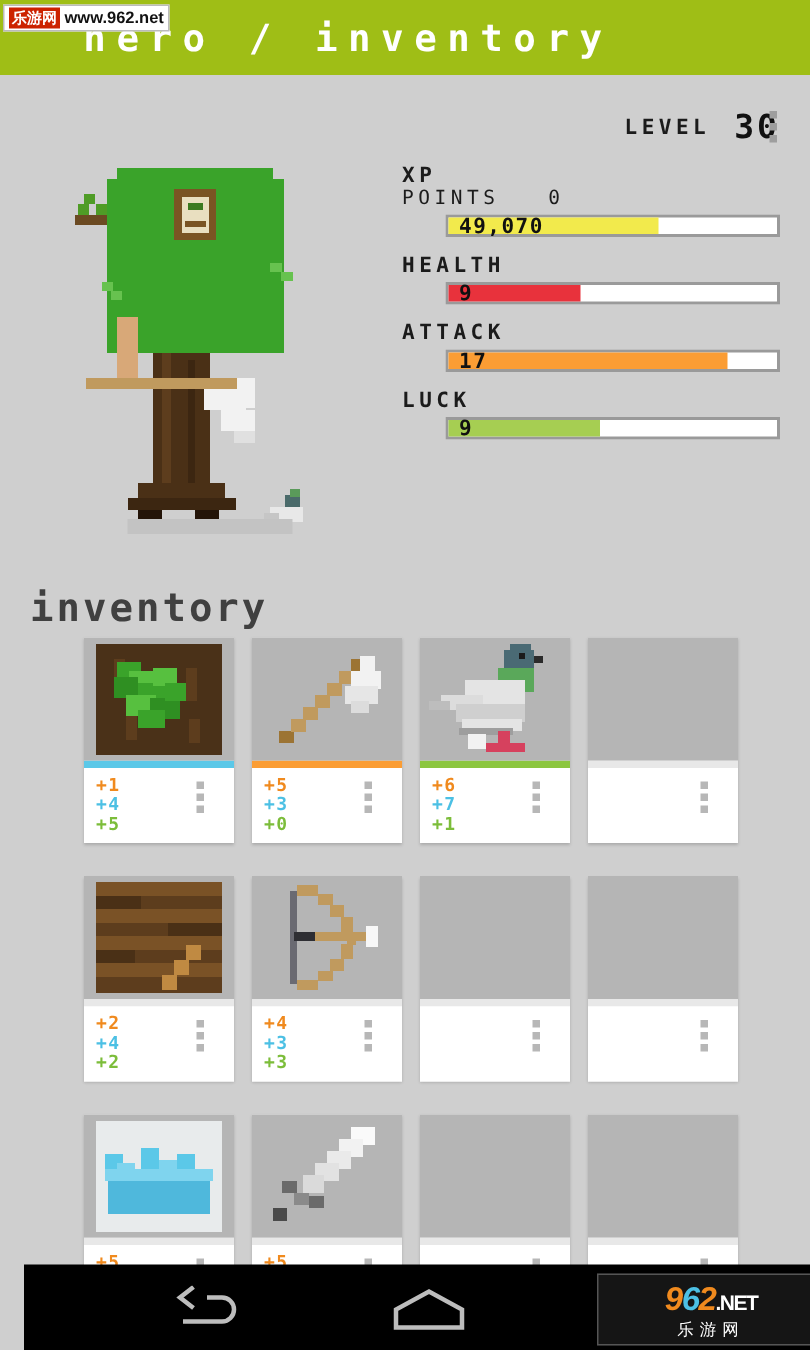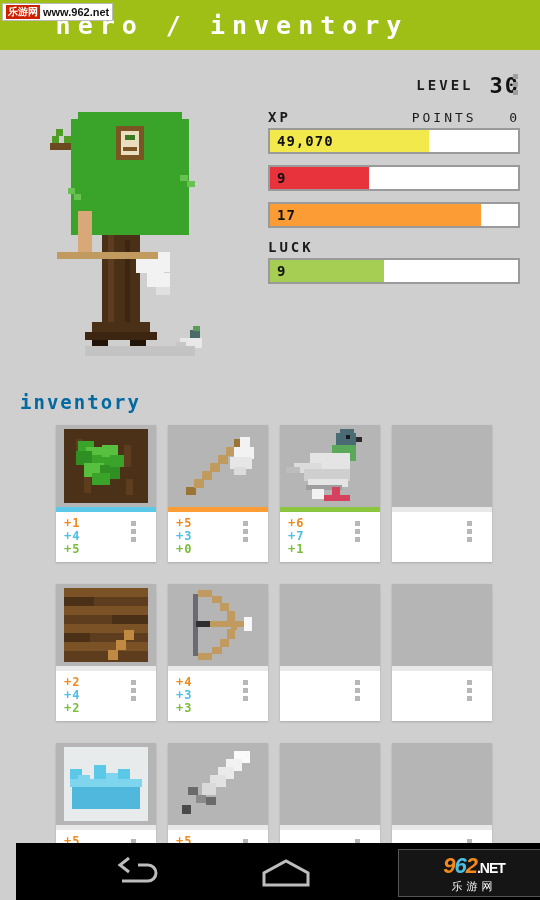--- a/index.html
+++ b/index.html
@@ -21,30 +21,30 @@
   .shadow{position:absolute;left:55px;top:246px;width:110px;height:10px;background:#c3c3c3;}
 
   
   .stats{position:absolute;left:268px;top:72px;width:252px;}
   .level-row{display:flex;align-items:center;height:26px;position:relative;justify-content:flex-end;}
   .lbl{color:#1b1b1b;font-size:14px;letter-spacing:3px;font-weight:bold;}
   .level-val{font-size:22px;letter-spacing:2px;font-weight:bold;color:#111;margin-left:16px;}
   .kebab{position:absolute;right:2px;top:2px;display:flex;flex-direction:column;gap:3px;}
   .kebab i{width:5px;height:5px;background:#9e9e9e;display:block;}
   .stat-block{margin-top:11px;}
-  .stat-head{display:flex;justify-content:space-between;align-items:flex-end;margin-bottom:3px;}
-  .bar{position:relative;height:26px;background:#fff;border:2px solid #9a9a9a;box-sizing:border-box;}
+  .stat-head{display:flex;justify-content:space-between;align-items:flex-start;margin-bottom:3px;flex-direction:column;}
+  .bar{position:relative;height:15px;background:#fff;border:2px solid #9a9a9a;box-sizing:border-box;margin-left:29px;}
   .fill{position:absolute;left:0;top:0;bottom:0;}
   .bar-val{position:absolute;left:7px;top:50%;transform:translateY(-50%);
     font-size:14px;font-weight:bold;color:#111;letter-spacing:1px;}
   .points{font-size:13px;letter-spacing:3px;font-weight:normal;color:#1b1b1b;}
 
   
-  .inv-title{position:absolute;left:20px;top:391px;font-size:19px;letter-spacing:2px;
-    color:#0369a1;font-weight:bold;}
+  .inv-title{position:absolute;left:20px;top:391px;font-size:26px;letter-spacing:2px;
+    color:#404040;font-weight:bold;}
   .grid{position:absolute;left:56px;top:425px;width:440px;
     display:grid;grid-template-columns:repeat(4,100px);column-gap:12px;row-gap:22px;}
   .card{width:100px;background:#fff;box-shadow:0 1px 2px rgba(0,0,0,.18);}
   .card-img{position:relative;width:100px;height:82px;background:#b5b5b5;overflow:hidden;}
   .accent{height:5px;width:100%;}
   .card-body{position:relative;height:50px;background:#fff;padding:5px 0 0 8px;box-sizing:border-box;}
   .st{font-size:12px;font-weight:bold;line-height:13px;letter-spacing:1px;}
   .s-atk{color:#f08a1e;} .s-def{color:#4cc0e4;} .s-lck{color:#7cbd3a;}
   .card-kebab{position:absolute;right:20px;top:9px;display:flex;flex-direction:column;gap:3px;}
   .card-kebab i{width:5px;height:5px;background:#b7b7b7;display:block;}
@@ -147,27 +147,33 @@
           &nbsp;&nbsp;<span>0</span>
         </span>
       </div>
       <div class="bar">
         <span class="fill" style="width: 64%; background: rgb(242, 234, 76);"></span>
         <span class="bar-val">49,070</span>
       </div>
     </div>
 
     <div class="stat-block">
+      <div class="stat-head">
+        <span class="lbl">HEALTH</span>
+      </div>
       <div class="bar">
         <span class="fill" style="width: 40%; background: rgb(232, 50, 60);"></span>
         <span class="bar-val">9</span>
       </div>
     </div>
 
     <div class="stat-block">
+      <div class="stat-head">
+        <span class="lbl">ATTACK</span>
+      </div>
       <div class="bar">
         <span class="fill" style="width: 85%; background: rgb(251, 157, 52);"></span>
         <span class="bar-val">17</span>
       </div>
     </div>
 
 
     <div class="stat-block">
       <div class="stat-head">
         <span class="lbl">LUCK</span>

